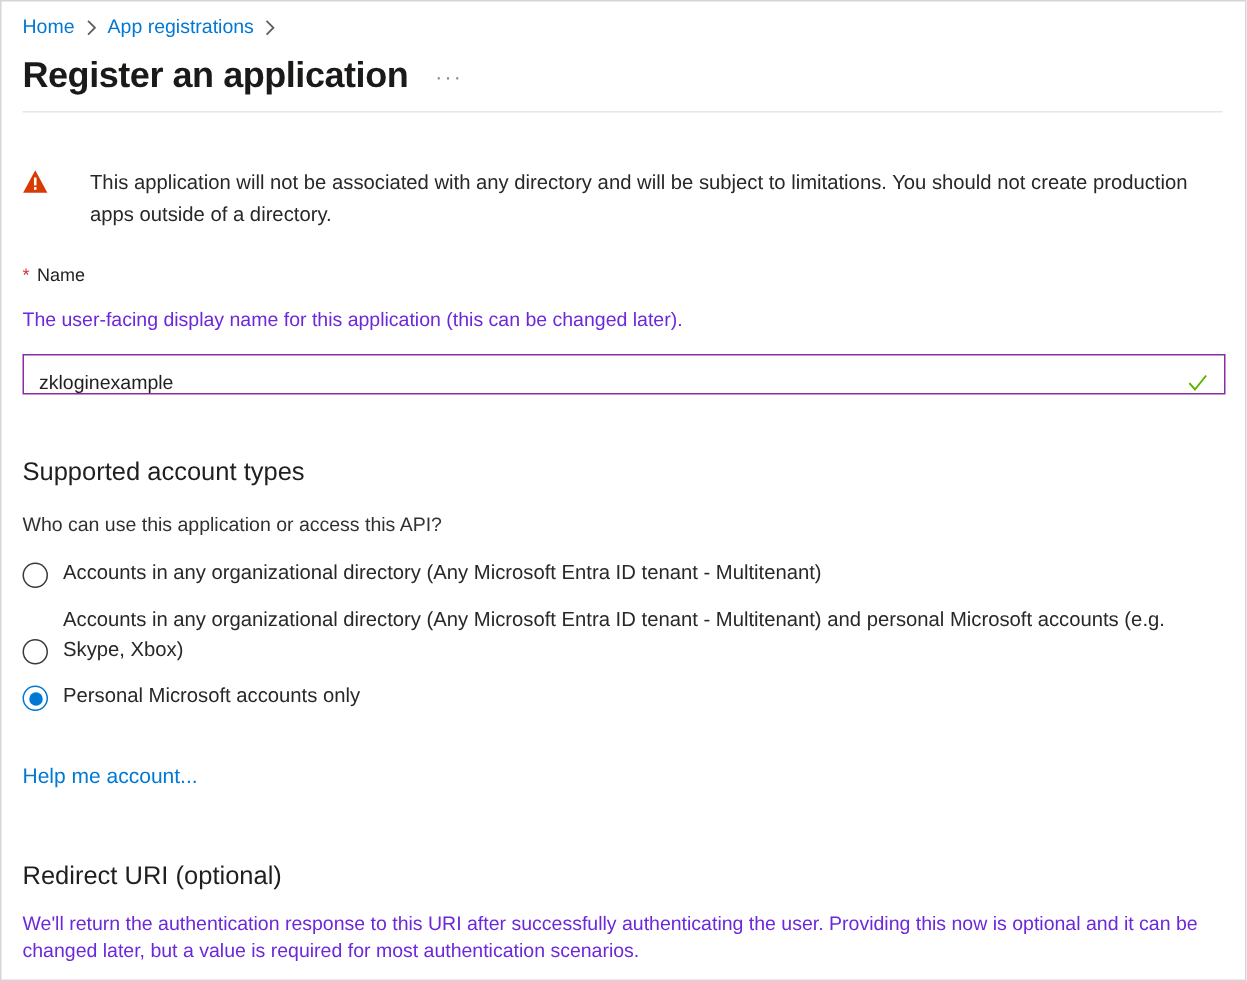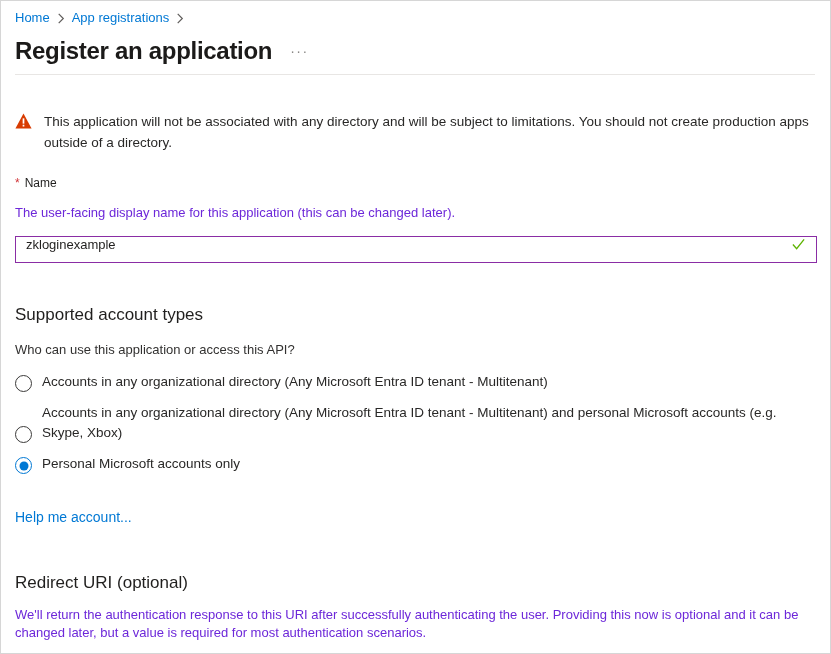--- a/index.html
+++ b/index.html
@@ -18,32 +18,32 @@
   .crumb { color: #0078d4; cursor: pointer; text-decoration: none; }
   .crumb-sep { display: flex; align-items: center; margin-top: 1px; }
 
   
   .title-row { display: flex; align-items: center; gap: 14px; margin-top: 12px; }
   .page-title { font-size: 24px; font-weight: 700; color: #1b1a19; letter-spacing: -0.3px; }
   .more-btn { color: #8a8886; font-size: 14px; letter-spacing: 1.5px; cursor: pointer; padding: 2px 4px; }
   .header-divider { border-bottom: 1px solid #e8e6e4; margin-top: 9px; }
 
   
-  .warning { display: flex; gap: 12px; margin-top: 36px; max-width: 800px; }
+  .warning { display: flex; gap: 28px; margin-top: 36px; max-width: 800px; }
   .warning-icon { flex: none; margin-top: 2px; }
   .warning-text { font-size: 13.5px; line-height: 21px; color: #292827; max-width: 776px; }
 
   
   .field-label { margin-top: 23px; font-size: 12px; color: #201f1e; }
   .req { color: #d13438; margin-right: 5px; }
   .hint { margin-top: 15px; font-size: 13px; color: #6d28d9; }
   .input-wrap {
     margin-top: 16px; height: 27px; width: 802px;
     border: 1px solid #8a2da5; background: #fff;
-    display: flex; align-items: flex-start; padding: 0 10px; gap: 12px;
+    display: flex; align-items: flex-end; padding: 0 10px; gap: 12px;
   }
   .input-wrap input {
     border: none; outline: none; flex: 1; font-size: 13px;
     font-family: "Liberation Sans", sans-serif; color: #201f1e; background: transparent;
   }
   .valid-icon { flex: none; display: flex; align-items: center; }
 
   
   .section-heading { margin-top: 42px; font-size: 17px; color: #201f1e; font-weight: 400; }
   .question { margin-top: 17px; font-size: 13px; }

